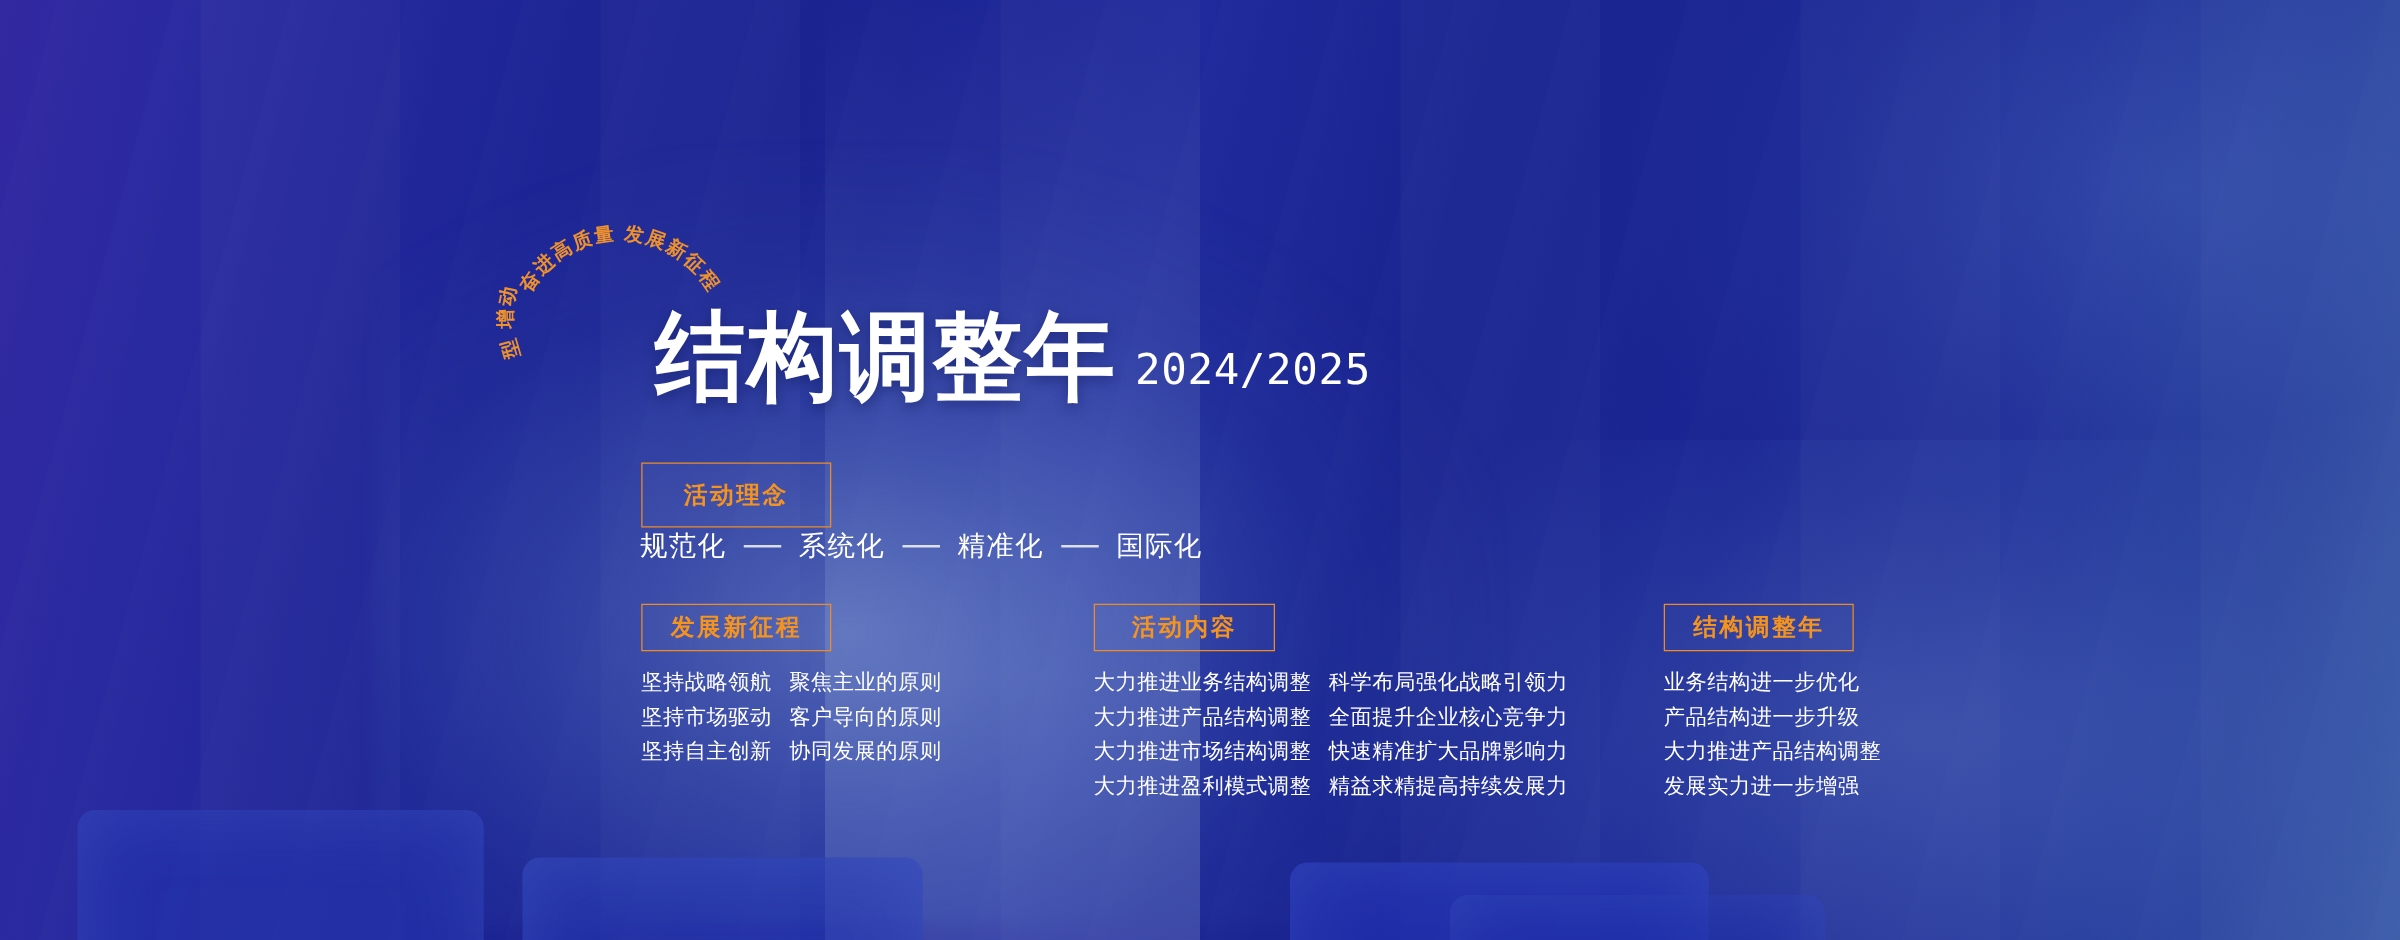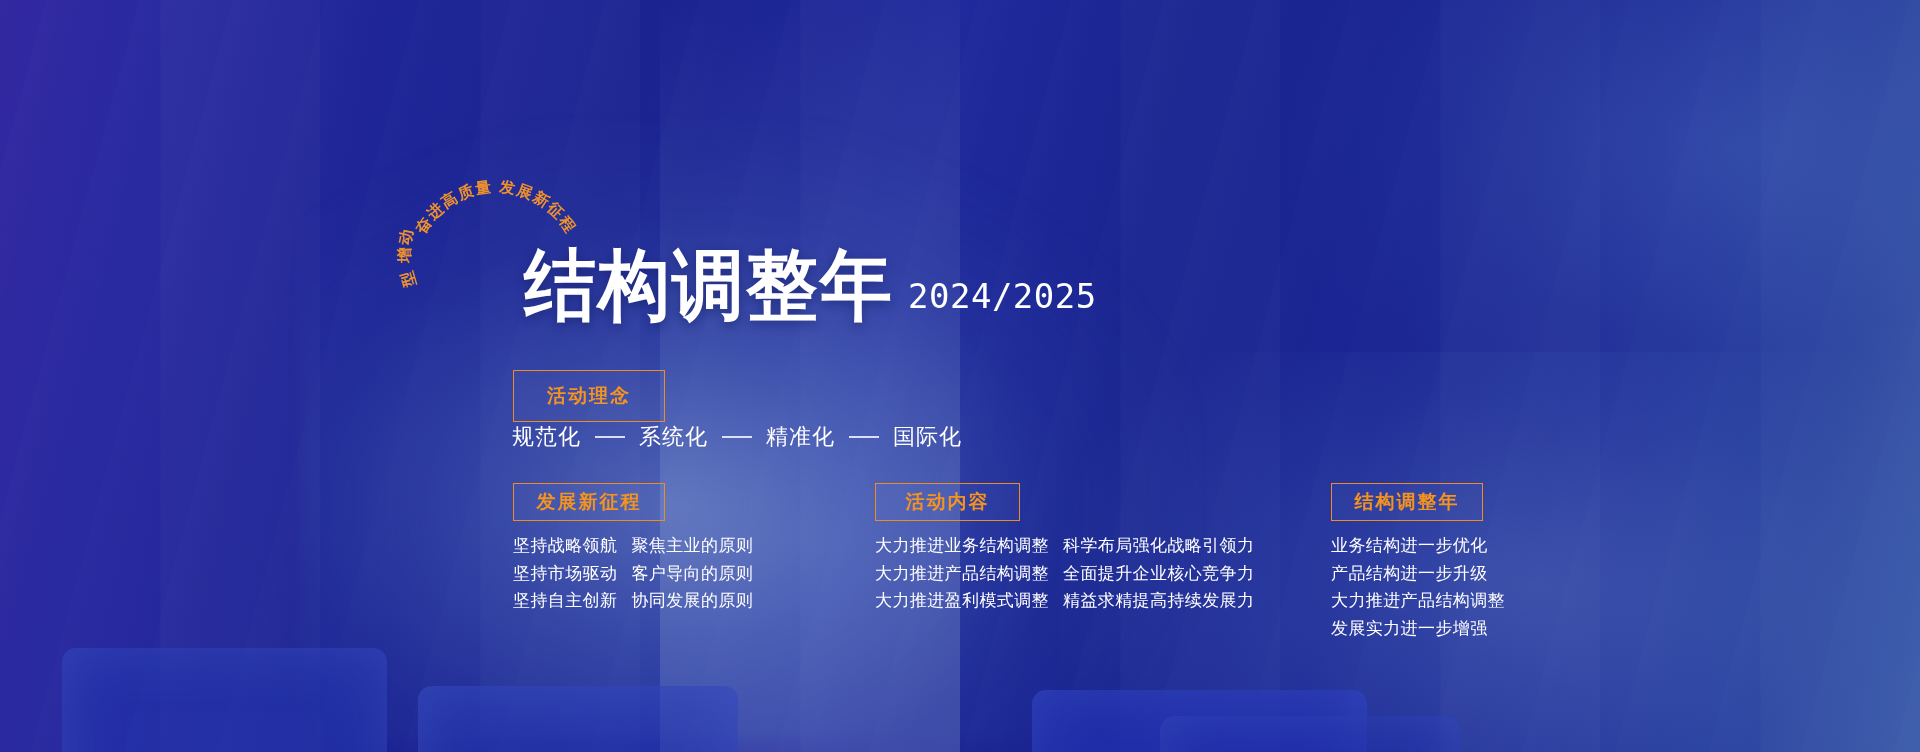--- a/index.html
+++ b/index.html
@@ -320,20 +320,24 @@
       <div class="col-lines">
         <div class="col-line">
           <span>大力推进业务结构调整</span>
           <span class="seg-b">科学布局强化战略引领力</span>
         </div>
         <div class="col-line">
           <span>大力推进产品结构调整</span>
           <span class="seg-b">全面提升企业核心竞争力</span>
         </div>
         <div class="col-line">
+          <span>大力推进市场结构调整</span>
+          <span class="seg-b">快速精准扩大品牌影响力</span>
+        </div>
+        <div class="col-line">
           <span>大力推进盈利模式调整</span>
           <span class="seg-b">精益求精提高持续发展力</span>
         </div>
       </div>
     </div>
 
     <div class="col c3">
       <div class="badge">结构调整年</div>
       <div class="col-lines">
         <div class="col-line">

